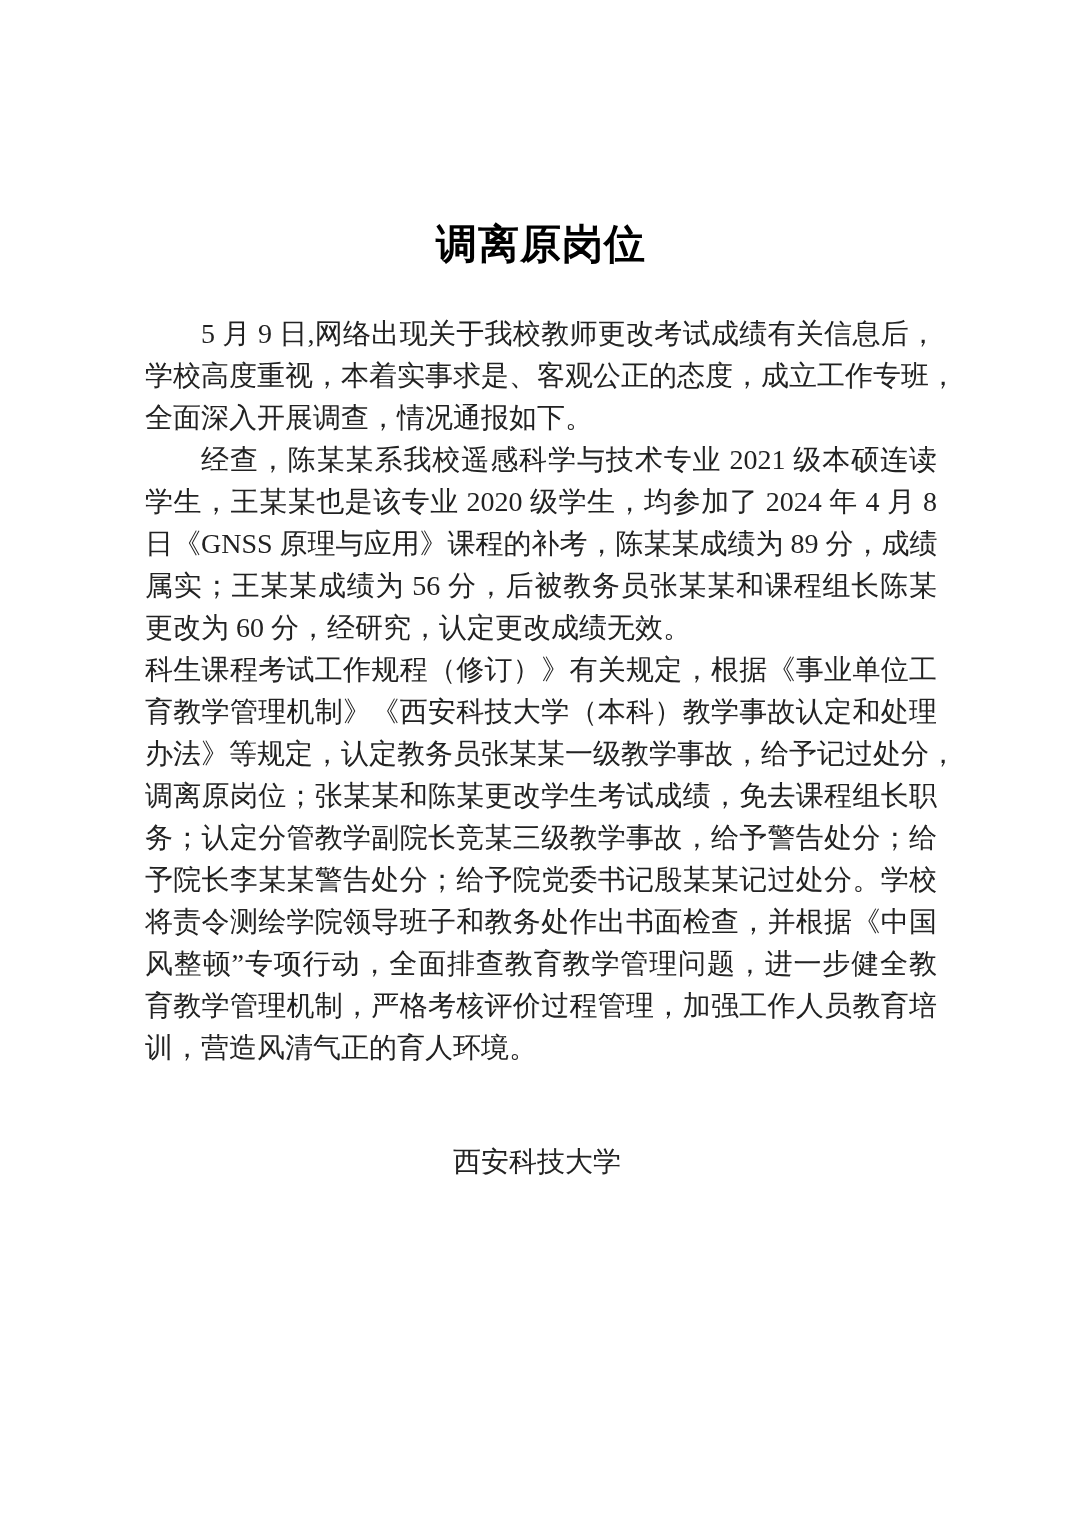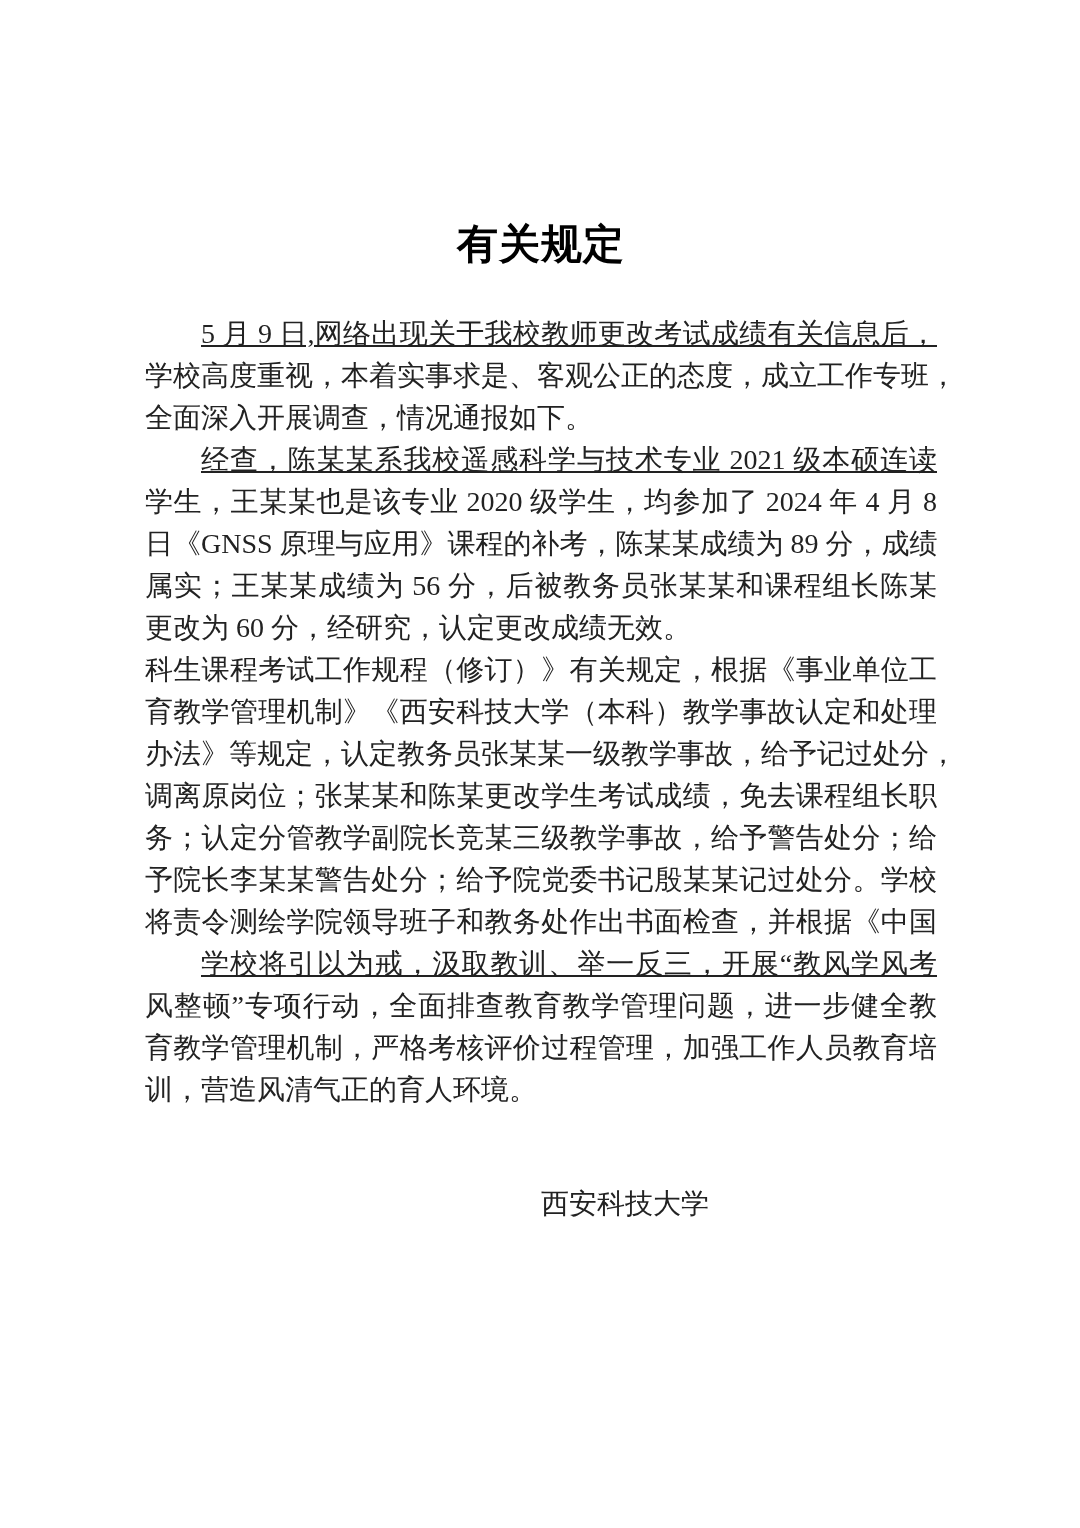--- a/index.html
+++ b/index.html
@@ -36,58 +36,56 @@
     color: #222222;
   }
   .line {
     text-align: justify;
     text-align-last: justify;
     text-justify: inter-character;
     white-space: nowrap;
   }
   .line.first {
     text-indent: 2em;
-    text-decoration: underline;
   }
   .line.last {
     text-align-last: left;
   }
   .signature {
     width: 344px;
     margin: 70px 140px 0 auto; 
     font-size: 28px;
     line-height: 46px;
-    text-align: center;
+    text-align: left;
     color: #222222;
   }
 </style>
 </head>
 <body>
 
 <div class="page">
   <div class="content">
-    <h1 class="doc-title">有关规定</h1>
+    <h1 class="doc-title">调离原岗位</h1>
 
     <div class="doc-body">
         <div class="line first">5 月 9 日,网络出现关于我校教师更改考试成绩有关信息后，</div>
         <div class="line">学校高度重视，本着实事求是、客观公正的态度，成立工作专班，</div>
         <div class="line last">全面深入开展调查，情况通报如下。</div>
         <div class="line first">经查，陈某某系我校遥感科学与技术专业 2021 级本硕连读</div>
         <div class="line">学生，王某某也是该专业 2020 级学生，均参加了 2024 年 4 月 8</div>
         <div class="line">日《GNSS 原理与应用》课程的补考，陈某某成绩为 89 分，成绩</div>
         <div class="line">属实；王某某成绩为 56 分，后被教务员张某某和课程组长陈某</div>
         <div class="line last">更改为 60 分，经研究，认定更改成绩无效。</div>
         <div class="line">科生课程考试工作规程（修订）》有关规定，根据《事业单位工</div>
         <div class="line">育教学管理机制》《西安科技大学（本科）教学事故认定和处理</div>
         <div class="line">办法》等规定，认定教务员张某某一级教学事故，给予记过处分，</div>
         <div class="line">调离原岗位；张某某和陈某更改学生考试成绩，免去课程组长职</div>
         <div class="line">务；认定分管教学副院长竞某三级教学事故，给予警告处分；给</div>
         <div class="line">予院长李某某警告处分；给予院党委书记殷某某记过处分。学校</div>
         <div class="line">将责令测绘学院领导班子和教务处作出书面检查，并根据《中国</div>
-        <div class="line first">学校将引以为戒，汲取教训、举一反三，开展“教风学风考</div>
         <div class="line">风整顿”专项行动，全面排查教育教学管理问题，进一步健全教</div>
         <div class="line">育教学管理机制，严格考核评价过程管理，加强工作人员教育培</div>
         <div class="line last">训，营造风清气正的育人环境。</div>
       </div>
 
     <div class="signature">
       <div>西安科技大学</div>
     </div>
   </div>
 </div>

